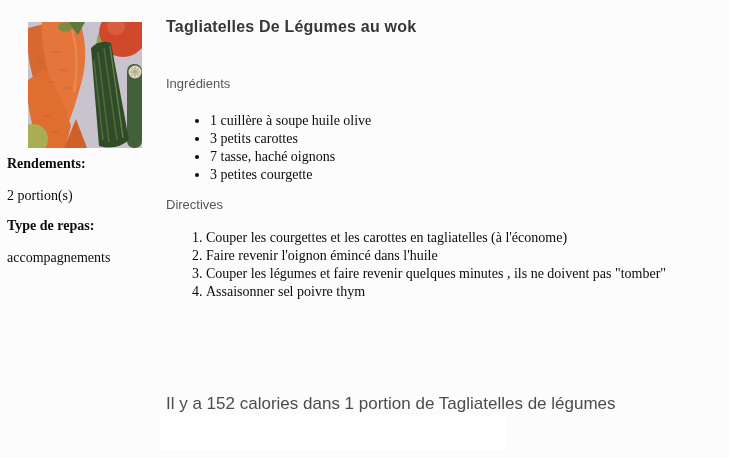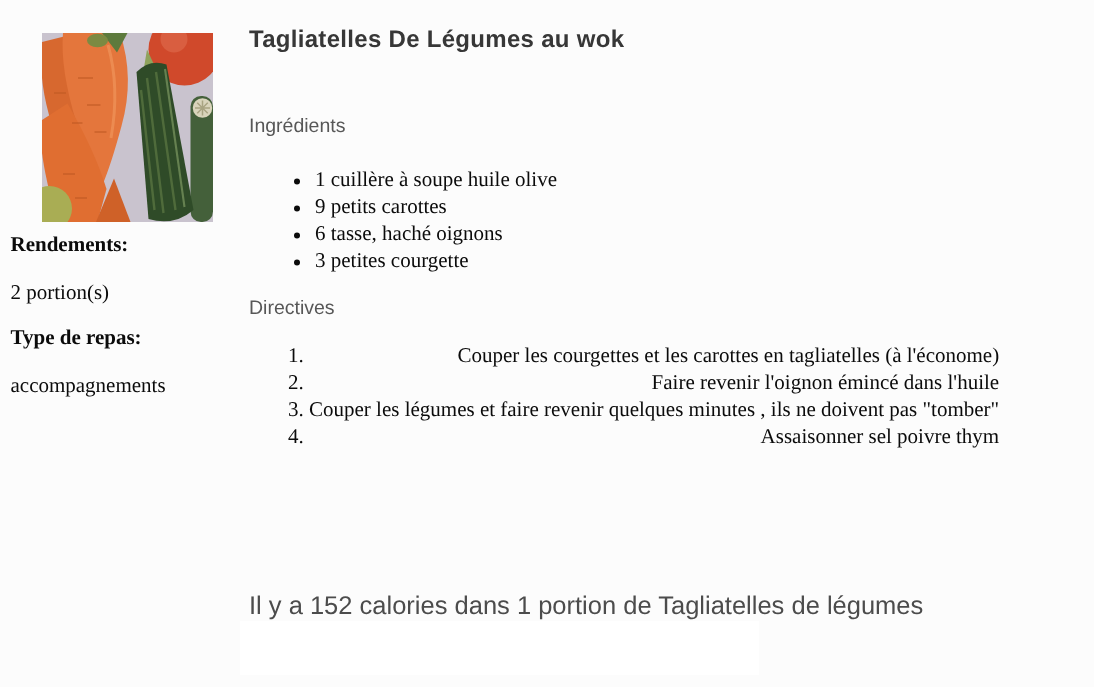--- a/index.html
+++ b/index.html
@@ -18,21 +18,21 @@
   .meta-line{position:absolute;left:7px;font-family:"Liberation Serif", serif;font-size:14px;line-height:1;white-space:nowrap;}
   .meta-label{font-weight:bold;}
   .page-title{position:absolute;left:166px;top:19px;margin:0;font-size:16px;font-weight:bold;line-height:1;color:var(--title-color);letter-spacing:.2px;}
   .section-heading{position:absolute;left:166px;margin:0;font-size:13px;font-weight:normal;line-height:1;color:var(--heading-color);}
   .h-ingredients{top:77px;}
   .h-directives{top:198px;}
   ul.ingredients-list{position:absolute;left:166px;top:108px;margin:4px;padding:0 0 0 40px;
     font-family:"Liberation Serif", serif;font-size:14px;line-height:18px;list-style:disc;}
   ol.directives-list{position:absolute;left:166px;top:229px;margin:0;padding:0 0 0 40px;
     font-family:"Liberation Serif", serif;font-size:14px;line-height:18px;}
-  ol.directives-list li{white-space:nowrap;text-align:right;}
+  ol.directives-list li{white-space:nowrap;}
   .calories-note{position:absolute;left:166px;top:395px;margin:0;font-size:17px;line-height:1;color:var(--note-color);}
   .calorie-widget{position:absolute;left:160px;top:414px;width:346px;height:36px;background:var(--widget-bg);}
 </style>
 </head>
 <body>
 
 <div class="photo-wrap">
   <svg width="114" height="126" viewBox="0 0 114 126" aria-hidden="true">
     <rect width="114" height="126" fill="#c9c3ce"></rect>
 
@@ -78,23 +78,23 @@
 <div class="meta-line meta-label" style="top:219px">Type de repas:</div>
 <div class="meta-line" style="top:251px">accompagnements</div>
 
 <h1 class="page-title">Tagliatelles De Légumes au wok</h1>
 
 <h2 class="section-heading h-ingredients">Ingrédients</h2>
 <ul class="ingredients-list">
 
     <li>1 cuillère à soupe huile olive</li>
 
-    <li>9 petits carottes</li>
+    <li>3 petits carottes</li>
 
-    <li>6 tasse, haché oignons</li>
+    <li>7 tasse, haché oignons</li>
 
     <li>3 petites courgette</li>
   </ul>
 
 <h2 class="section-heading h-directives">Directives</h2>
 <ol class="directives-list">
 
     <li>Couper les courgettes et les carottes en tagliatelles (à l'économe)</li>
 
     <li>Faire revenir l'oignon émincé dans l'huile</li>

